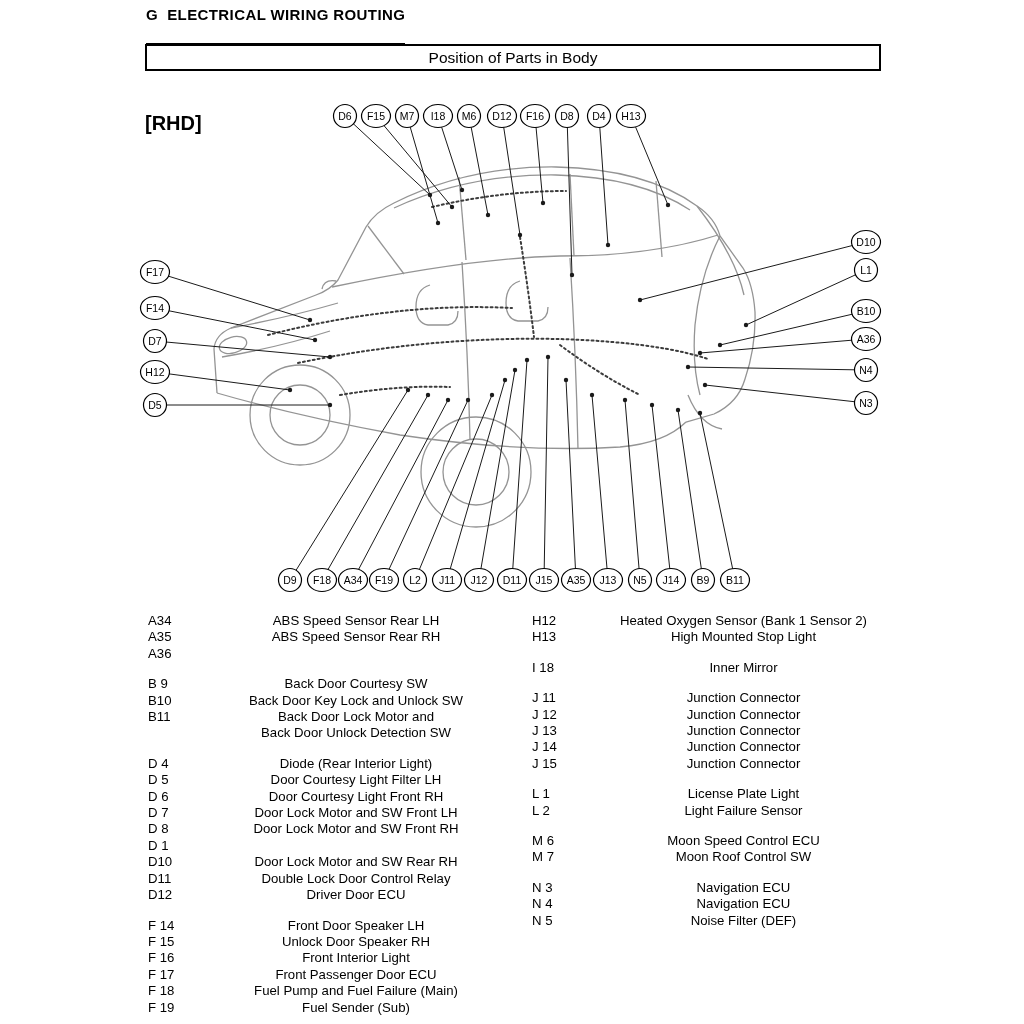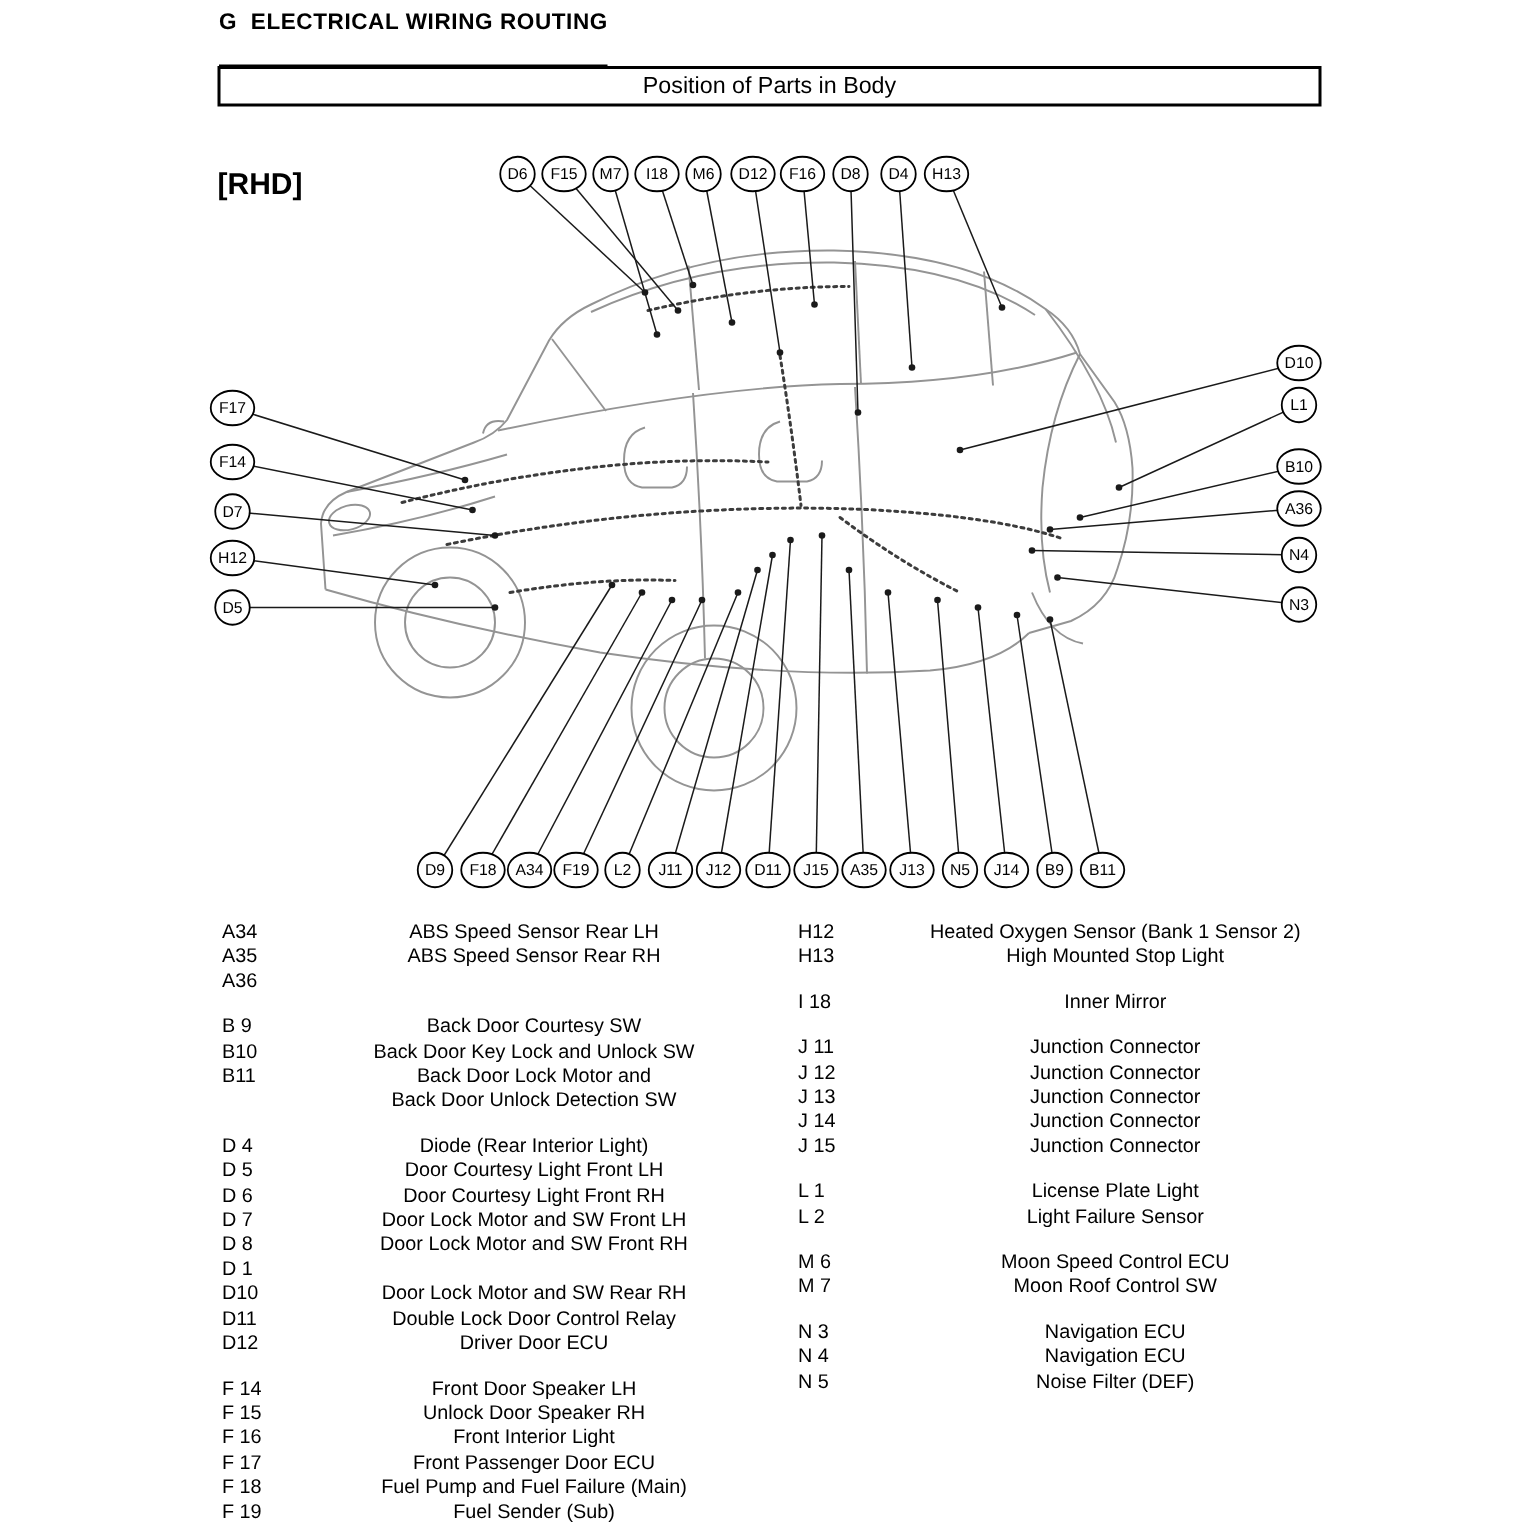--- a/index.html
+++ b/index.html
@@ -268,21 +268,21 @@
         <span class="desc">Back Door Unlock Detection SW</span>
       </div>
     </div>
     <div class="legend-group">
       <div class="legend-row">
         <span class="code">D 4</span>
         <span class="desc">Diode (Rear Interior Light)</span>
       </div>
       <div class="legend-row">
         <span class="code">D 5</span>
-        <span class="desc">Door Courtesy Light Front LH</span>
+        <span class="desc">Door Courtesy Light Filter LH</span>
       </div>
       <div class="legend-row">
         <span class="code">D 6</span>
         <span class="desc">Door Courtesy Light Front RH</span>
       </div>
       <div class="legend-row">
         <span class="code">D 7</span>
         <span class="desc">Door Lock Motor and SW Front LH</span>
       </div>
       <div class="legend-row">

